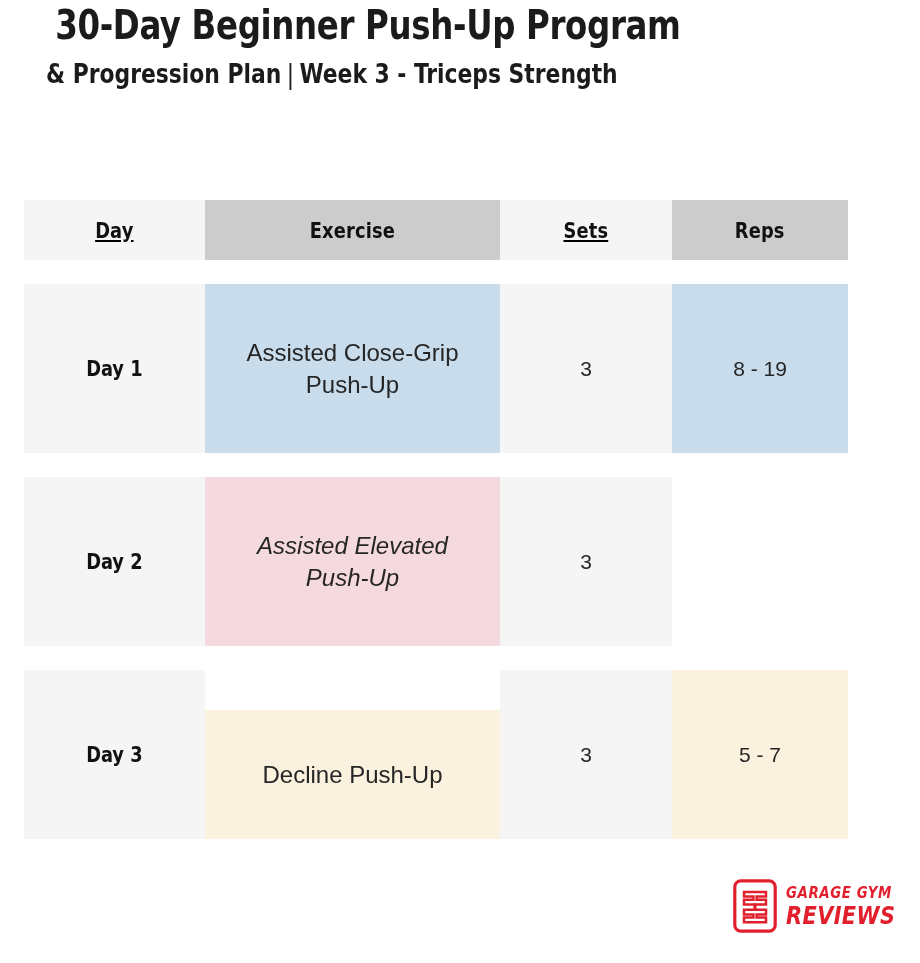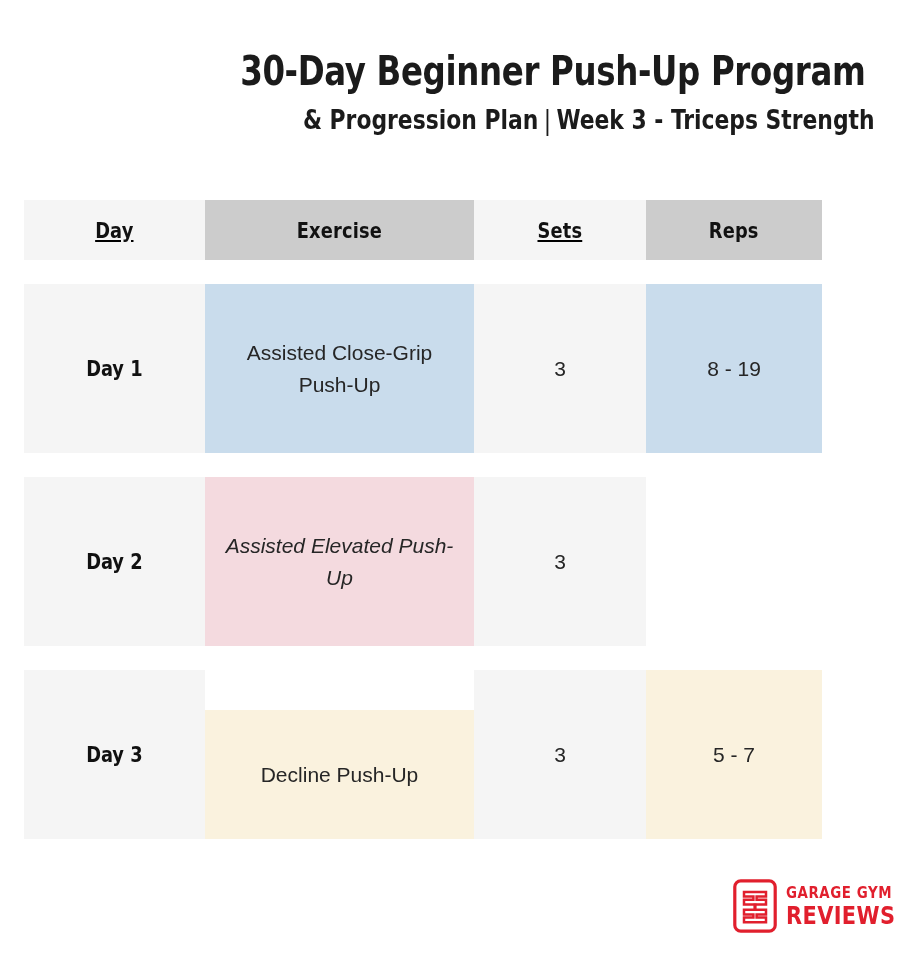--- a/index.html
+++ b/index.html
@@ -19,23 +19,21 @@
 
   .infographic {
     width: 920px;
     height: 963px;
     position: relative;
     background: #ffffff;
   }
 
   
   .title-block {
-    padding-top: 46px;
-    text-align: right;
-    margin-left: 12px;
+    text-align: left;
   }
 
   .title-main {
     font-family: "DejaVu Sans Condensed", "Liberation Sans Narrow", "Liberation Sans", sans-serif;
     font-weight: bold;
     font-size: 41px;
     line-height: 50px;
     letter-spacing: -0.4px;
     color: #1b1b1b;
     transform: scaleX(0.88);
@@ -81,21 +79,21 @@
   .cell {
     display: flex;
     align-items: center;
     justify-content: center;
     text-align: center;
     overflow: hidden;
   }
 
   
   .c-day      { width: 181px; }
-  .c-exercise { width: 269px; }
+  .c-exercise { width: 295px; }
   .c-sets     { width: 172px; }
   .c-reps     { width: 176px; }
 
   .tint-light { background: #f5f5f5; text-decoration: underline; }
   .tint-gray  { background: #cccccc; }
 
   
   .th {
     font-family: "DejaVu Sans Condensed", "Liberation Sans Narrow", "Liberation Sans", sans-serif;
     font-weight: bold;
@@ -112,41 +110,42 @@
     font-size: 22px;
     color: #111111;
     transform: scaleX(0.90);
     white-space: nowrap;
   }
 
   
   .td-text {
     font-family: "Liberation Sans", sans-serif;
     font-weight: normal;
-    font-size: 21px;
+    font-size: 24px;
     line-height: 32px;
     color: #262626;
     padding: 0 18px;
   }
 
   .td-num {
     font-family: "Liberation Sans", sans-serif;
     font-weight: normal;
     font-size: 21px;
     color: #262626;
   }
 
   
   .logo {
     position: absolute;
     left: 733px;
     top: 879px;
     display: flex;
     align-items: center;
     gap: 9px;
+    font-style: italic;
   }
 
   .logo-mark {
     width: 44px;
     height: 54px;
     flex: 0 0 auto;
   }
 
   .logo-words {
     display: flex;

